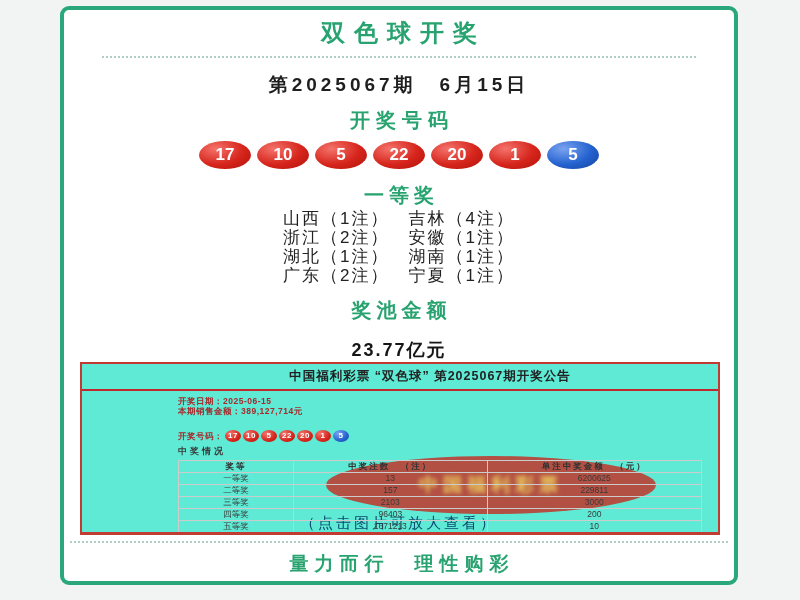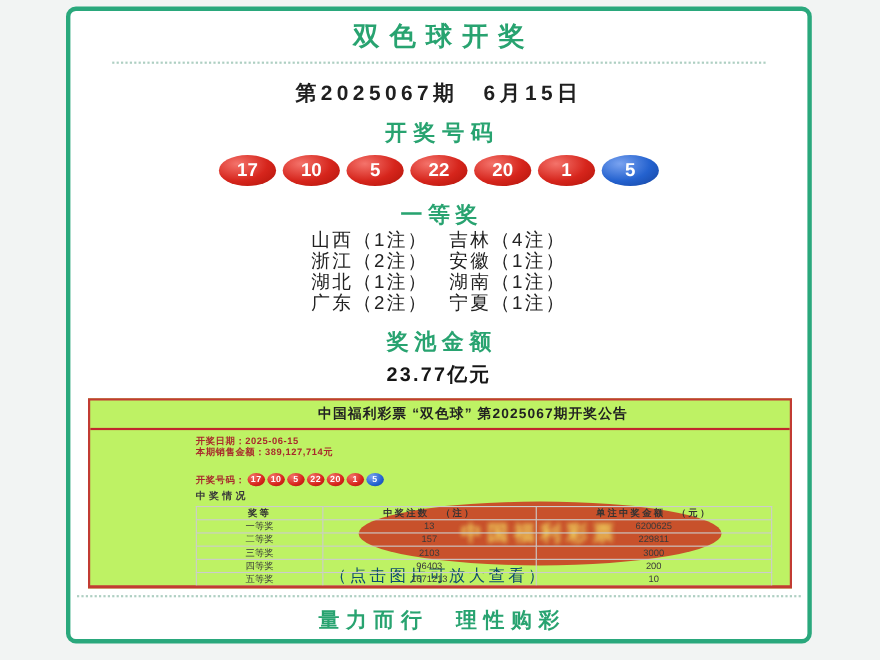--- a/index.html
+++ b/index.html
@@ -28,26 +28,26 @@
     display:flex; align-items:center; justify-content:center;
     color:#fff; font-weight:bold; font-size:17px;
   }
   .ball.red  { background:radial-gradient(ellipse at 32% 28%, #f4736b 0%, #d6251c 55%, #b01309 100%); }
   .ball.blue { background:radial-gradient(ellipse at 32% 28%, #7aa3f0 0%, #2462cf 55%, #15439e 100%); }
 
   .prize-title { margin-top:13px; font-size:20px; letter-spacing:5px; text-indent:5px; }
   .province-row { font-size:17px; line-height:19px; letter-spacing:2px; color:#222; white-space:pre; }
 
   .stat-label { margin-top:12px; font-size:20px; letter-spacing:5px; text-indent:5px; }
-  .stat-value { margin-top:4px; font-size:18px; font-weight:bold; letter-spacing:2px; color:#161616; }
+  .stat-value { margin-top:14px; font-size:18px; font-weight:bold; letter-spacing:2px; color:#161616; }
 
   
   .notice-box {
     position:absolute; left:16px; top:352px; width:640px; height:173px;
-    border:2px solid #c23b33; border-bottom-width:3px; background:#bef264; overflow:hidden;
+    border:2px solid #c23b33; border-bottom-width:3px; background:#5eead4; overflow:hidden;
   }
   .notice-title { margin-top:4px; font-size:12.5px; font-weight:bold; letter-spacing:1px; color:#222; text-align:center; padding-left:60px; }
   .notice-rule { height:2px; background:#c1272d; margin-top:4px; }
   .notice-body { position:relative; margin:5px 16px 0 96px; }
   .info-row { font-size:8.5px; line-height:10px; color:#a8292c; font-weight:bold; letter-spacing:0.5px; display:flex; align-items:center; }
   .mini-balls { display:inline-flex; gap:2px; margin-left:2px; vertical-align:middle; }
   .mini-ball {
     width:16px; height:12px; border-radius:50%;
     display:inline-flex; align-items:center; justify-content:center;
     color:#fff; font-weight:bold; font-size:8px;

